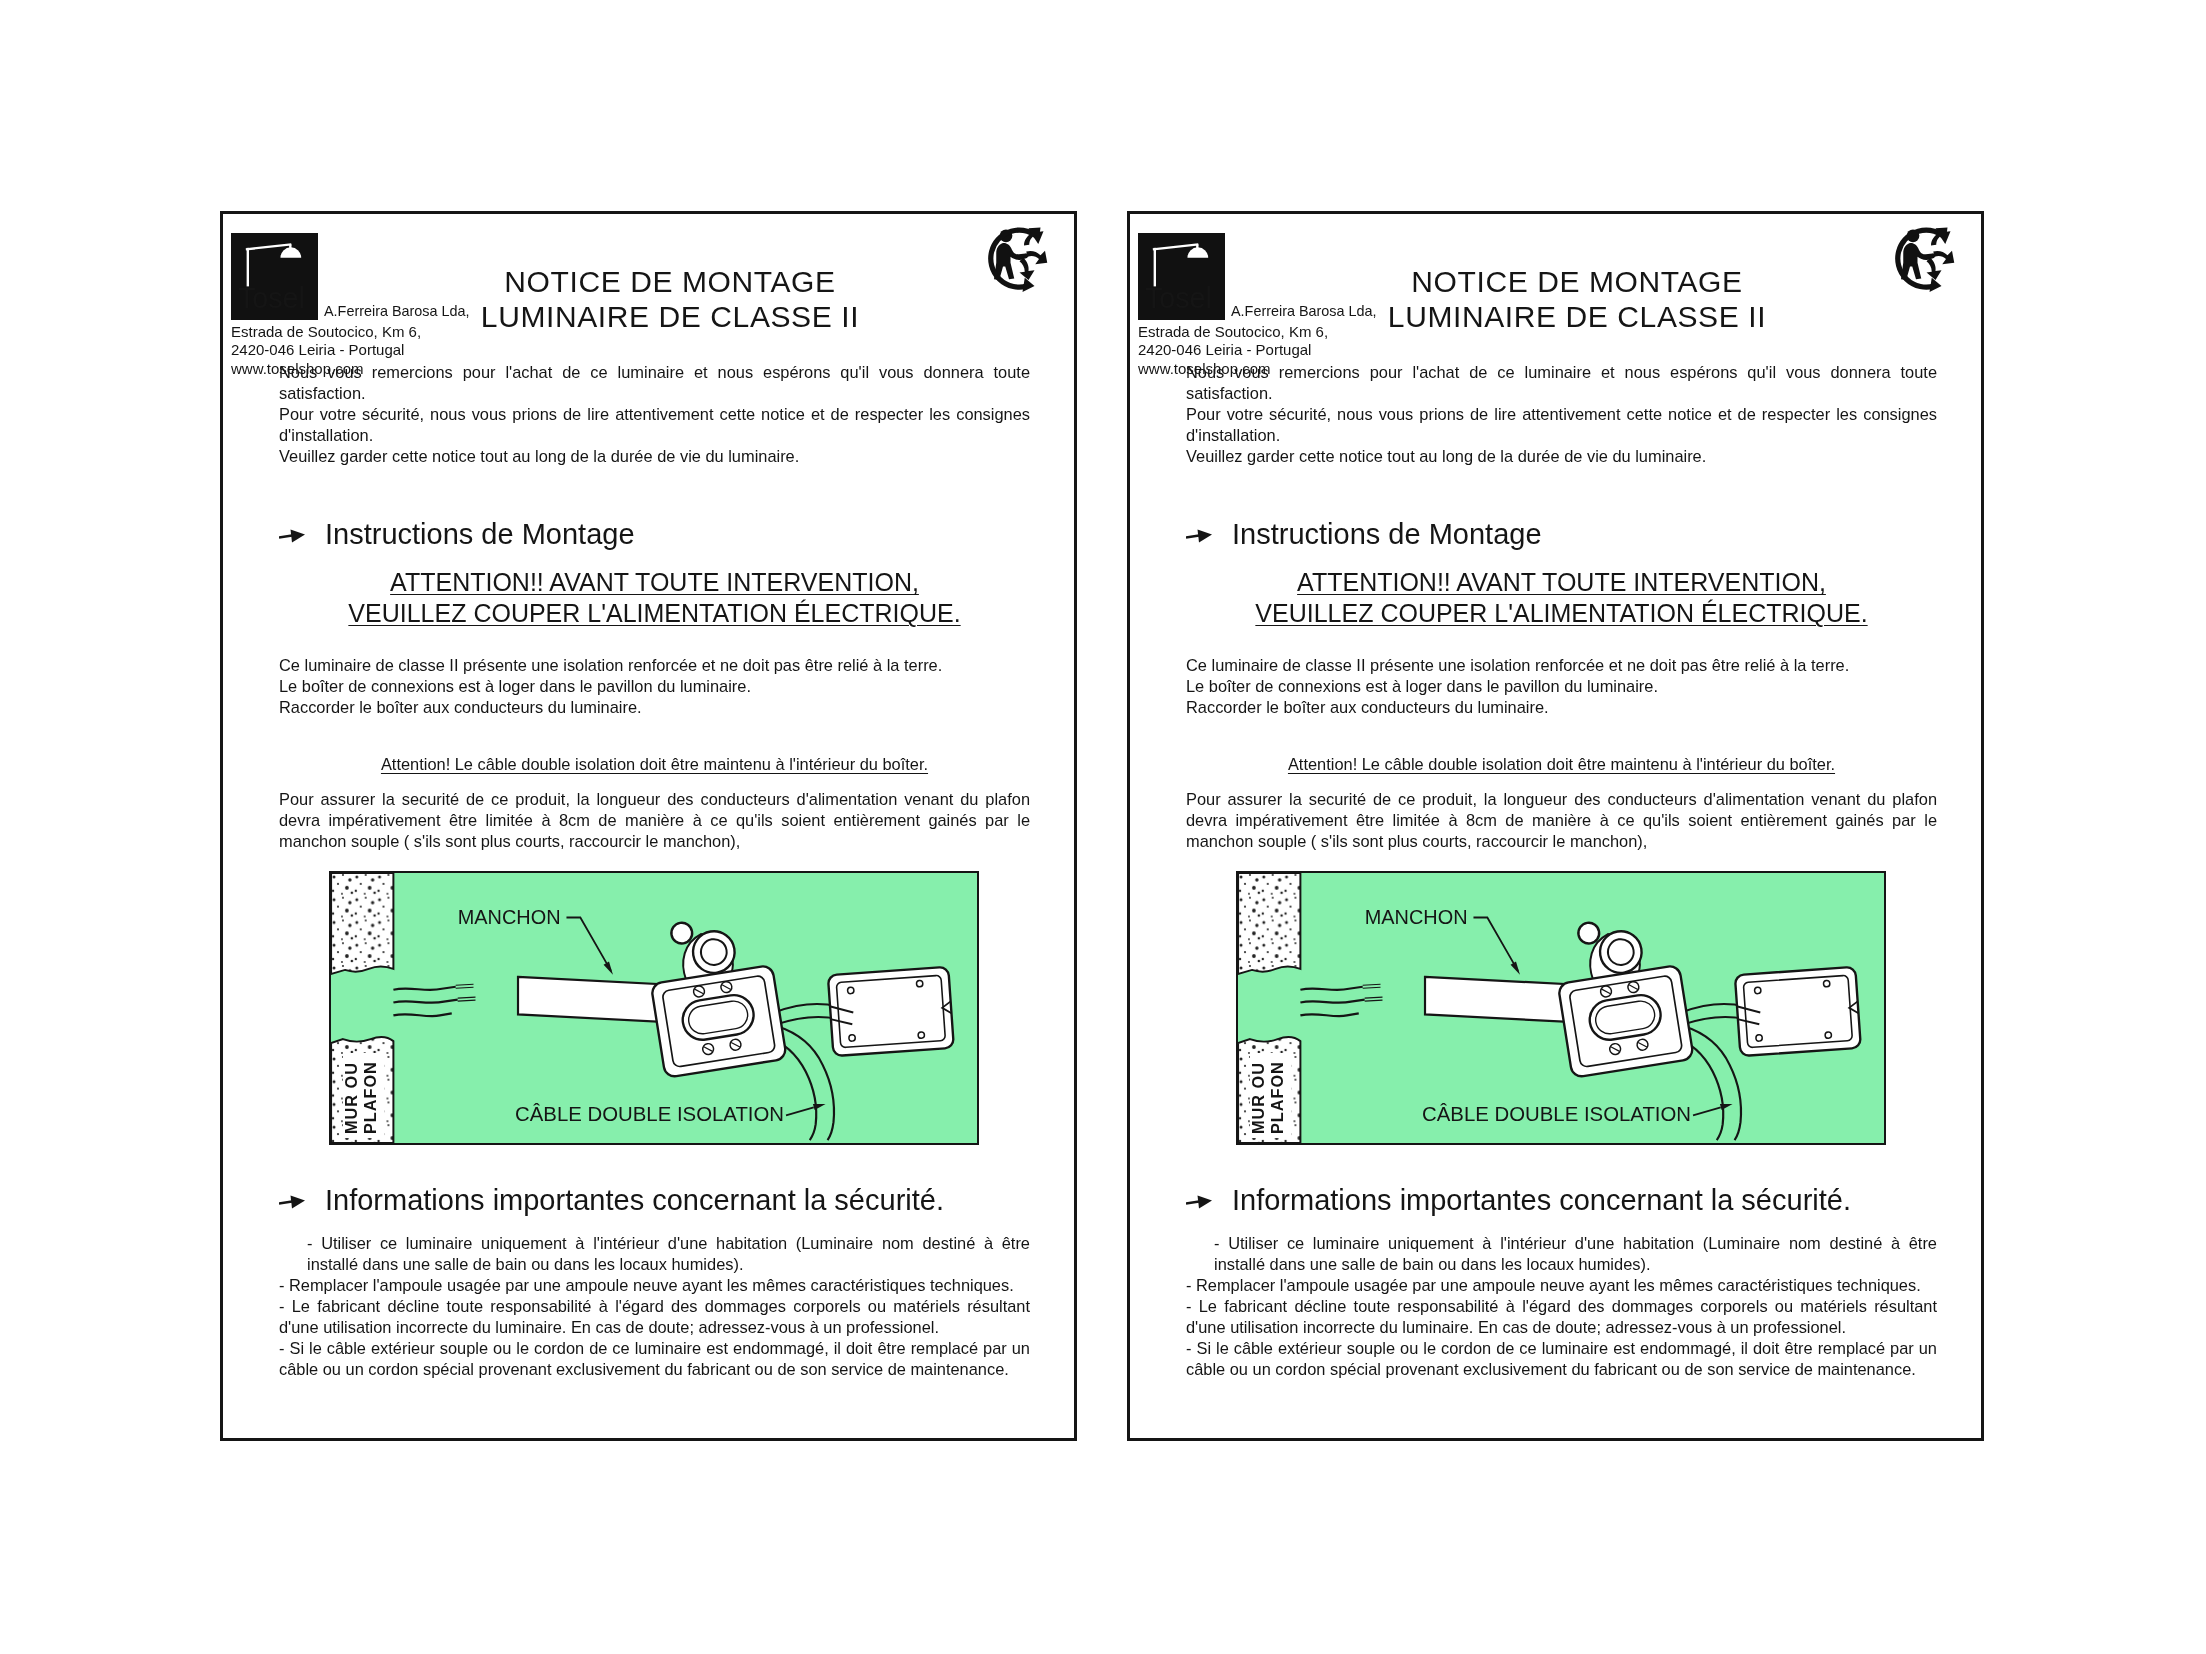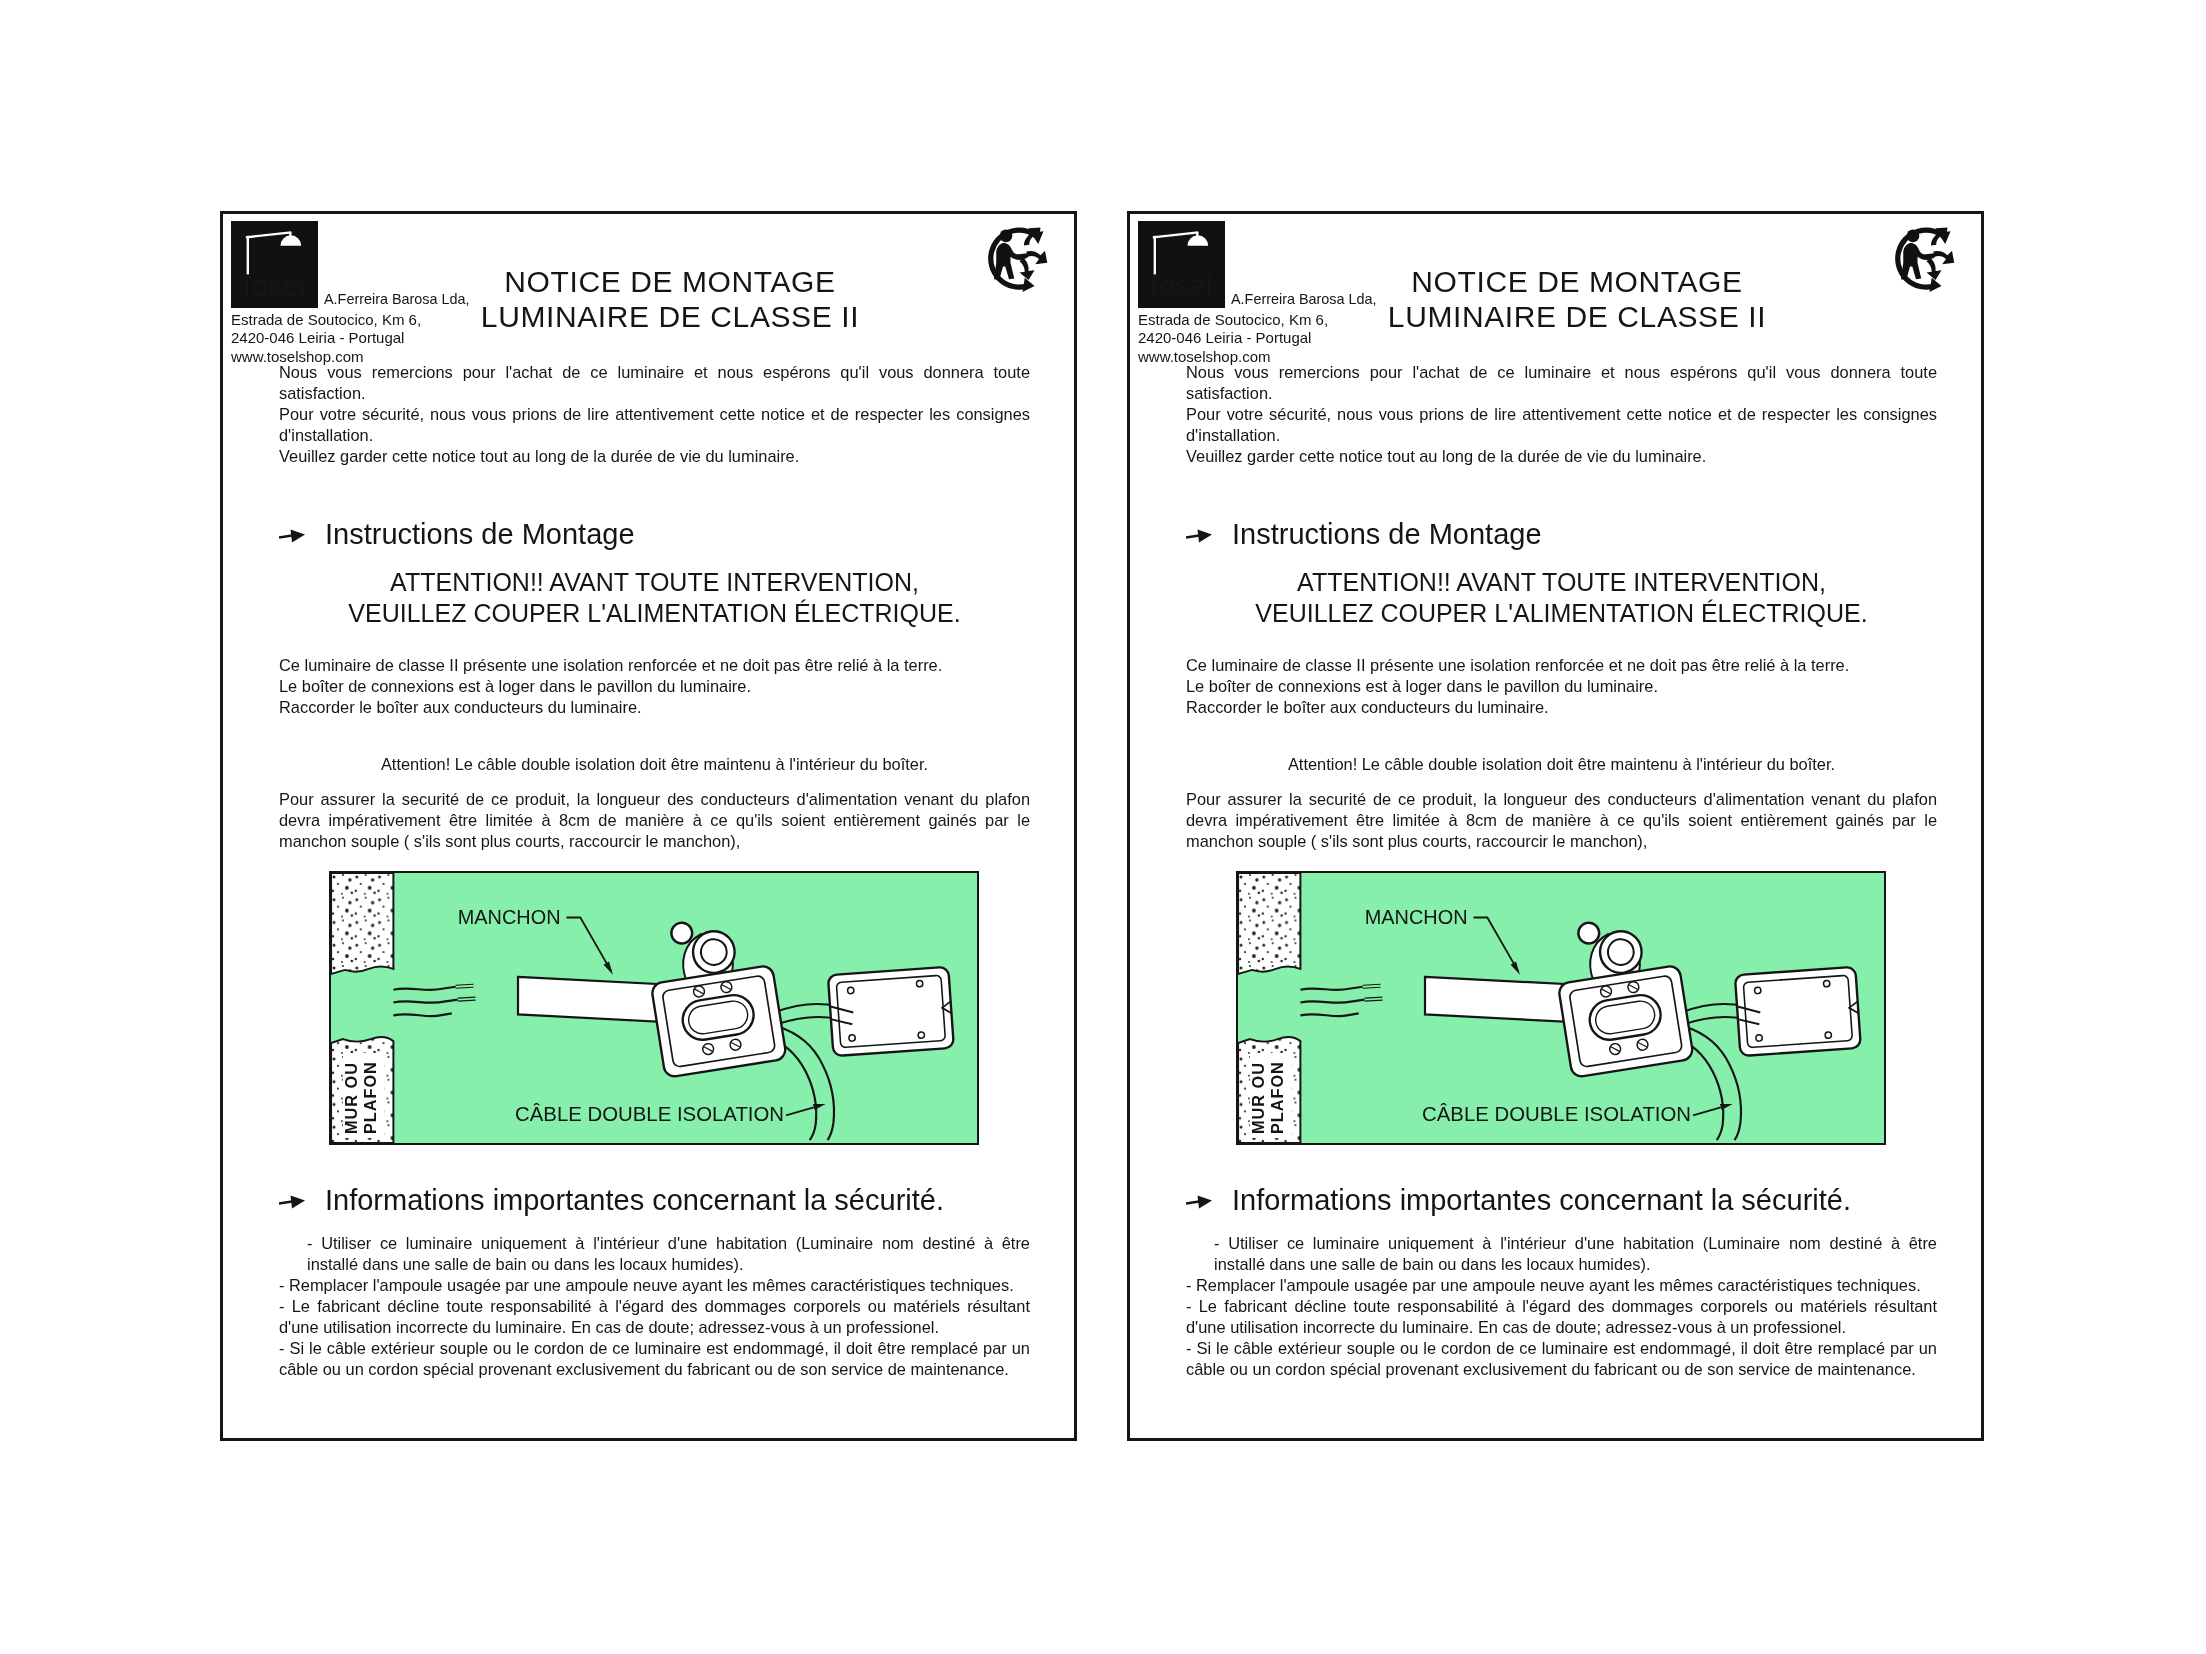--- a/index.html
+++ b/index.html
@@ -8,38 +8,38 @@
     font-family:"Liberation Sans", sans-serif; color:#151515; overflow:hidden;
   }
   .page {
     position:absolute; top:211px; width:857px; height:1230px;
     border:3px solid #151515; background:#ffffff; box-sizing:border-box;
   }
   .page.first  { left:220px; }
   .page.second { left:1127px; }
 
   
-  .logo-block { position:absolute; left:8px; top:7px; width:297px; }
+  .logo-block { position:absolute; left:8px; top:19px; width:297px; }
   .logo-row   { display:flex; align-items:flex-end; }
   .logo-mark  { width:87px; height:87px; flex:none; display:block; }
   .company    { font-size:14.4px; margin-left:6px; padding-bottom:1px; white-space:nowrap; }
   .addr       { font-size:15px; line-height:18.4px; margin-left:0; white-space:nowrap; }
   .addr.gap   { margin-top:3px; }
 
   .doc-title {
     position:absolute; left:447px; top:50px; transform:translateX(-50%);
     text-align:center; font-size:30px; line-height:35px; white-space:nowrap; letter-spacing:0.6px;
   }
   .triman { position:absolute; top:6px; right:20px; width:75px; height:75px; }
 
   
   .page-body { position:absolute; left:56px; right:44px; top:148px; }
   .body-text { margin:0; font-size:16.4px; line-height:21px; }
   .just      { text-align:justify; }
-  .u         { text-underline-offset:3px; text-decoration-thickness:1.4px;text-align:center; }
+  .u         { text-decoration:underline; text-underline-offset:3px; text-decoration-thickness:1.4px;text-align:center; }
 
   .section-heading { display:flex; align-items:center; gap:19px; font-size:29px; line-height:34px; }
   .arrow-icon { width:27px; height:17px; flex:none; margin-top:3px; }
   .h1gap { margin-top:50px;text-align:center; }
   .h2gap { margin-top:38px;text-align:center; }
 
   .warning { margin-top:16px; text-align:center; font-size:25px; line-height:31px; }
   .p2gap   { margin-top:26px; }
   .attn    { margin-top:36px; }
   .lenp    { margin-top:14px; }

